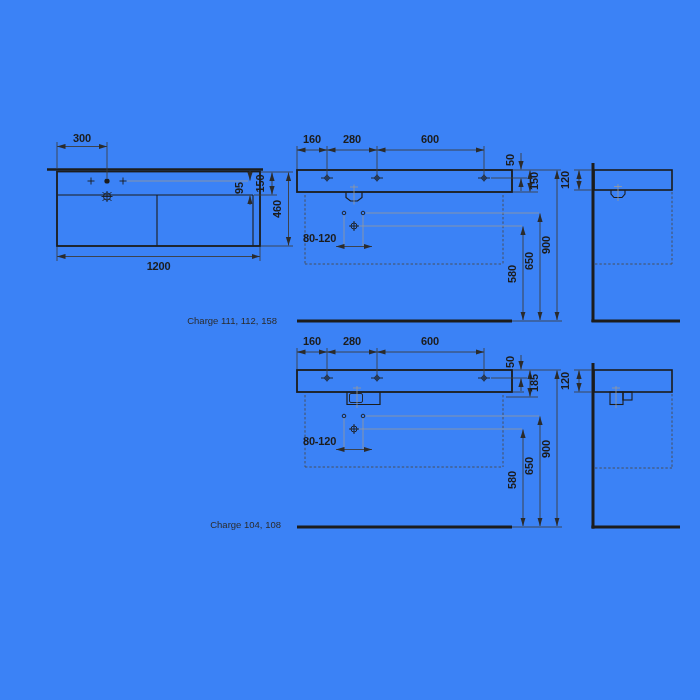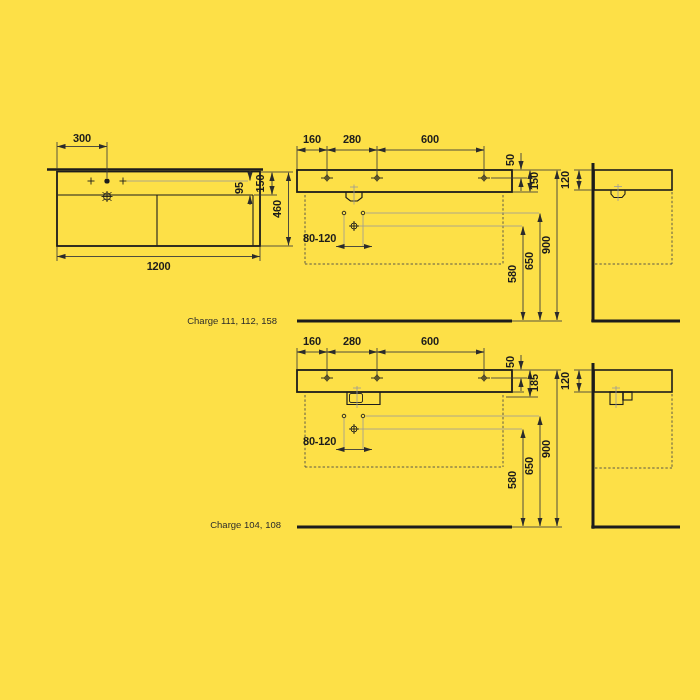--- a/index.html
+++ b/index.html
@@ -1,16 +1,16 @@
 <!DOCTYPE html>
 <html><head>
 <meta charset="utf-8">
 <style>
   html,body{margin:0;padding:0;background:#ffffff;}
-  .stage{position:relative;width:700px;height:700px;background:#fde047;overflow:hidden;}
+  .stage{position:relative;width:700px;height:700px;background:#3b82f6;overflow:hidden;}
   svg{display:block;}
   .dim{font:700 11px "Liberation Sans", sans-serif;fill:#1c1c1c;letter-spacing:-0.2px;}
   .cap{font:400 9.5px "Liberation Sans", sans-serif;fill:#2b2b2b;}
   .outline{stroke:#1c1c1c;fill:none;}
   .thick{stroke:#1c1c1c;stroke-width:3;fill:none;}
   .dimln{stroke:#3c3c3c;stroke-width:0.9;fill:none;}
   .ext{stroke:#3c3c3c;stroke-width:0.85;fill:none;}
   .leader{stroke:#9a9a9a;stroke-width:0.8;fill:none;}
   .dashed{stroke:#4a4a4a;stroke-width:0.9;fill:none;stroke-dasharray:2.4 2;}
   .sym{stroke:#1c1c1c;stroke-width:0.9;fill:none;}

